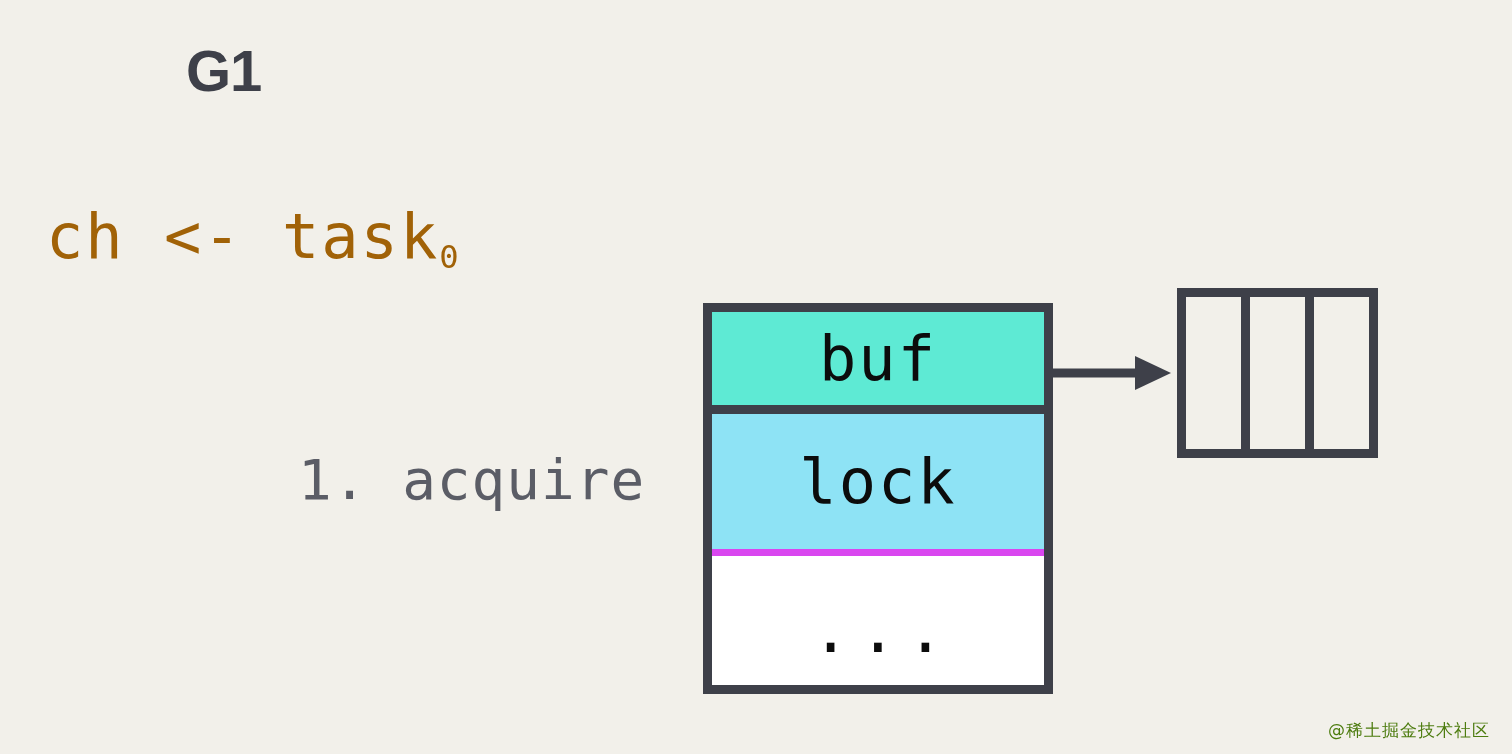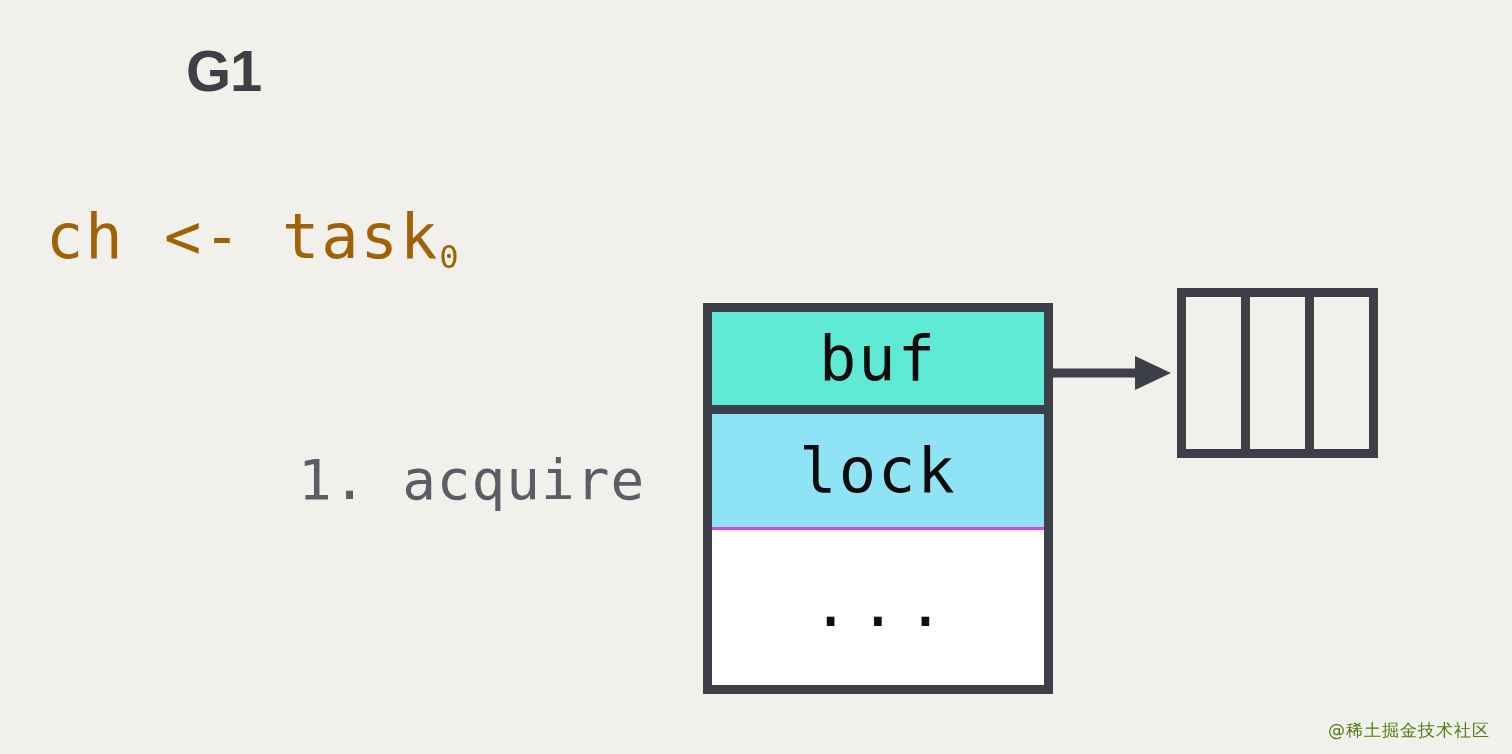--- a/index.html
+++ b/index.html
@@ -94,23 +94,23 @@
     white-space: pre;
   }
 
   #chan-field-buf {
     height: 102px;
     background: #5eead4;
     border-bottom: 9px solid #3E4049;
   }
 
   #chan-field-lock {
-    height: 116px;
+    height: 142px;
     background: #8EE3F5;
-    border-bottom: 3px solid #d946ef;
+    border-bottom: 7px solid #d946ef;
   }
 
   #chan-field-rest {
     flex: 1 1 auto;
     background: #FFFFFF;
     align-items: flex-start;
     padding-top: 44px;
     font-size: 62px;
     letter-spacing: 10px;
     text-indent: 10px;

